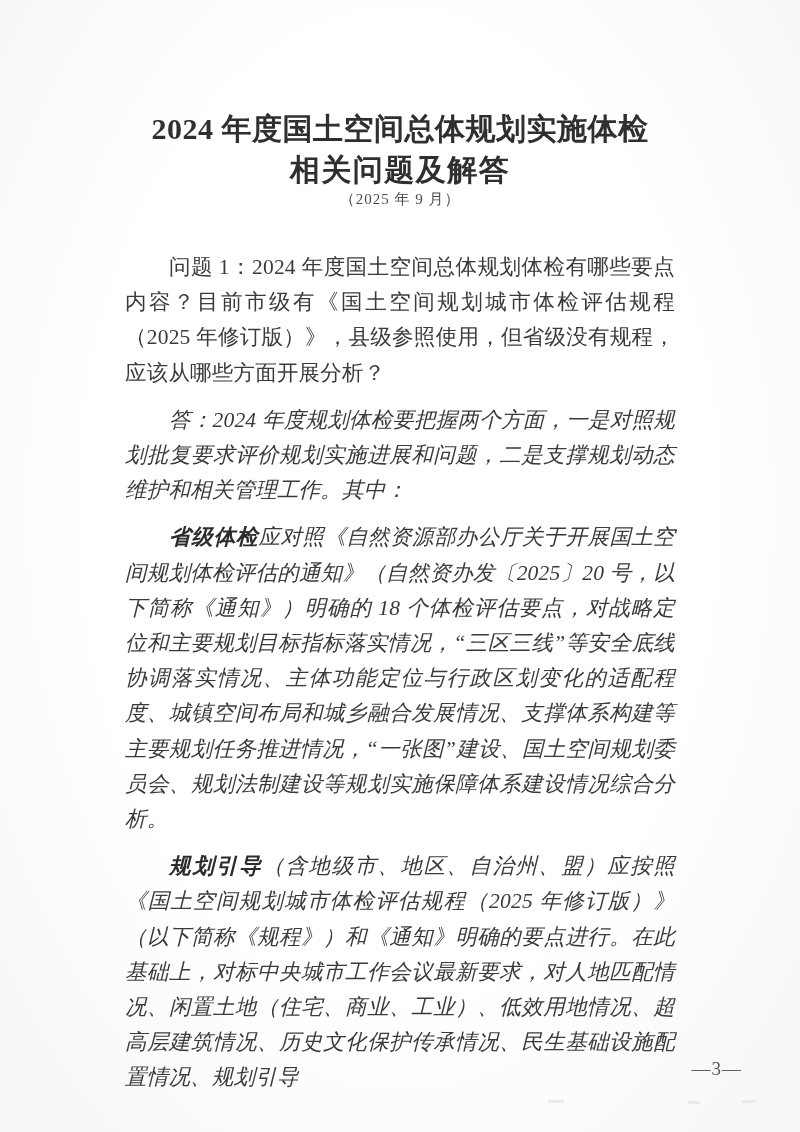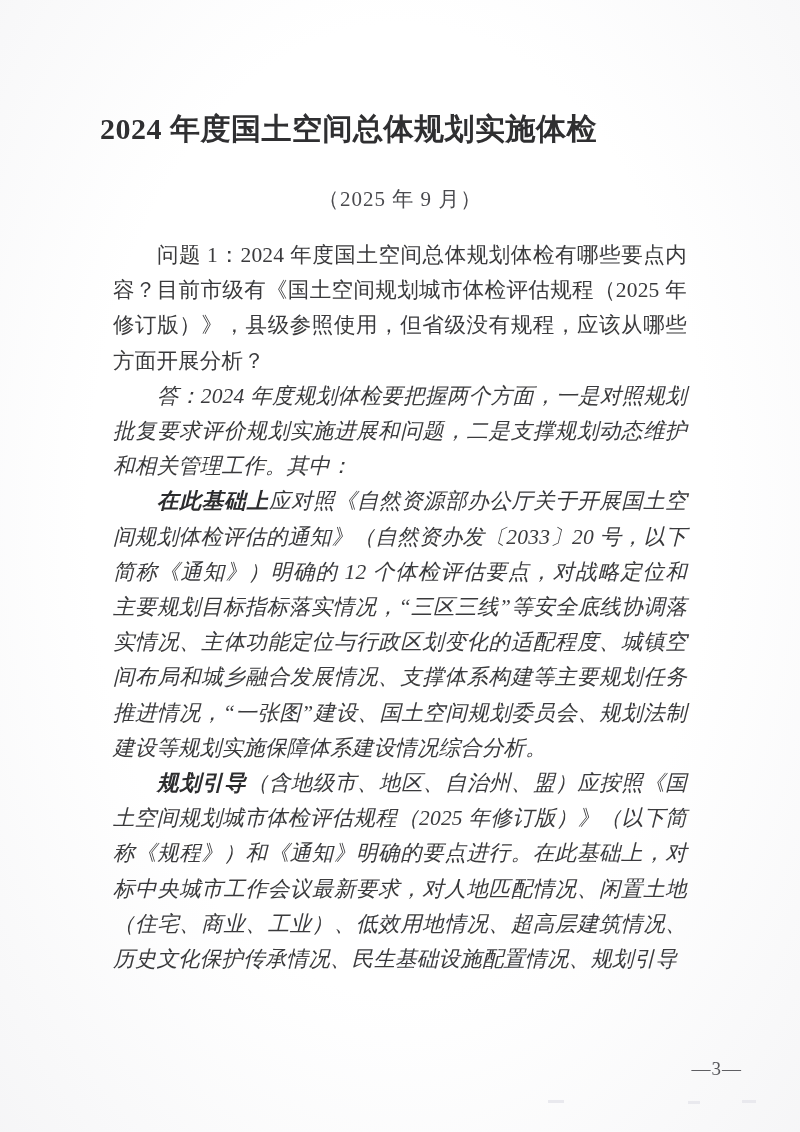--- a/index.html
+++ b/index.html
@@ -31,50 +31,51 @@
     background: #e9e9ee;
     pointer-events: none;
   }
 
   
   .doc-title {
     position: absolute;
     left: 100px;
     top: 88px;
     width: 600px;
+    text-align: center;
     font-size: 30px;
     line-height: 41px;
     font-weight: bold;
     letter-spacing: 0.5px;
     color: #2f2f31;
   }
   .doc-title .tline { display: block; white-space: nowrap; }
   .doc-title .tline.second { letter-spacing: 1.5px; }
 
   .doc-date {
     position: absolute;
     left: 100px;
     top: 184px;
     width: 600px;
     text-align: center;
-    font-size: 21px;
+    font-size: 15px;
     line-height: 30px;
     letter-spacing: 1px;
     color: #4a4a4e;
   }
 
   
   .body-col {
     position: absolute;
     left: 113px;
     top: 238px;
     width: 574px;
   }
   p.para {
-    margin: 0;
+    margin: 12px;
     font-size: 21.5px;
     line-height: 35.2px;
     text-align: justify;
     text-align-last: left;
     text-justify: inter-ideograph;
     letter-spacing: 0.2px;
     text-indent: 44px;
     color: #3a3a3c;
   }
   p.para + p.para { margin-top: 0; font-style: italic; }
@@ -99,31 +100,32 @@
 
 <div class="page">
 
   <div class="scan-tint"></div>
   <div class="scan-speck" style="left:548px;top:1100px;width:16px;height:3px;"></div>
   <div class="scan-speck" style="left:688px;top:1101px;width:12px;height:3px;"></div>
   <div class="scan-speck" style="left:742px;top:1100px;width:14px;height:3px;"></div>
 
   <h1 class="doc-title">
     <span class="tline first">2024 年度国土空间总体规划实施体检</span>
+    <span class="tline second">相关问题及解答</span>
   </h1>
 
   <div class="doc-date">（2025 年 9 月）</div>
 
   <div class="body-col">
 
     <p class="para"><span>问题 1：2024 年度国土空间总体规划体检有哪些要点内容？目前市级有《国土空间规划城市体检评估规程（2025 年修订版）》，县级参照使用，但省级没有规程，应该从哪些方面开展分析？</span></p>
 
     <p class="para"><span>答：2024 年度规划体检要把握两个方面，一是对照规划批复要求评价规划实施进展和问题，二是支撑规划动态维护和相关管理工作。其中：</span></p>
 
-    <p class="para"><span class="lead">在此基础上</span><span>应对照《自然资源部办公厅关于开展国土空间规划体检评估的通知》（自然资办发〔2033〕20 号，以下简称《通知》）明确的 12 个体检评估要点，对战略定位和主要规划目标指标落实情况，“三区三线”等安全底线协调落实情况、主体功能定位与行政区划变化的适配程度、城镇空间布局和城乡融合发展情况、支撑体系构建等主要规划任务推进情况，“一张图”建设、国土空间规划委员会、规划法制建设等规划实施保障体系建设情况综合分析。</span></p>
+    <p class="para"><span class="lead">省级体检</span><span>应对照《自然资源部办公厅关于开展国土空间规划体检评估的通知》（自然资办发〔2025〕20 号，以下简称《通知》）明确的 18 个体检评估要点，对战略定位和主要规划目标指标落实情况，“三区三线”等安全底线协调落实情况、主体功能定位与行政区划变化的适配程度、城镇空间布局和城乡融合发展情况、支撑体系构建等主要规划任务推进情况，“一张图”建设、国土空间规划委员会、规划法制建设等规划实施保障体系建设情况综合分析。</span></p>
 
     <p class="para"><span class="lead">规划引导</span><span>（含地级市、地区、自治州、盟）应按照《国土空间规划城市体检评估规程（2025 年修订版）》（以下简称《规程》）和《通知》明确的要点进行。在此基础上，对标中央城市工作会议最新要求，对人地匹配情况、闲置土地（住宅、商业、工业）、低效用地情况、超高层建筑情况、历史文化保护传承情况、民生基础设施配置情况、规划引导</span></p>
 
   </div>
 
   <div class="page-number">—3—</div>
 
 </div>
 
 </body></html>

